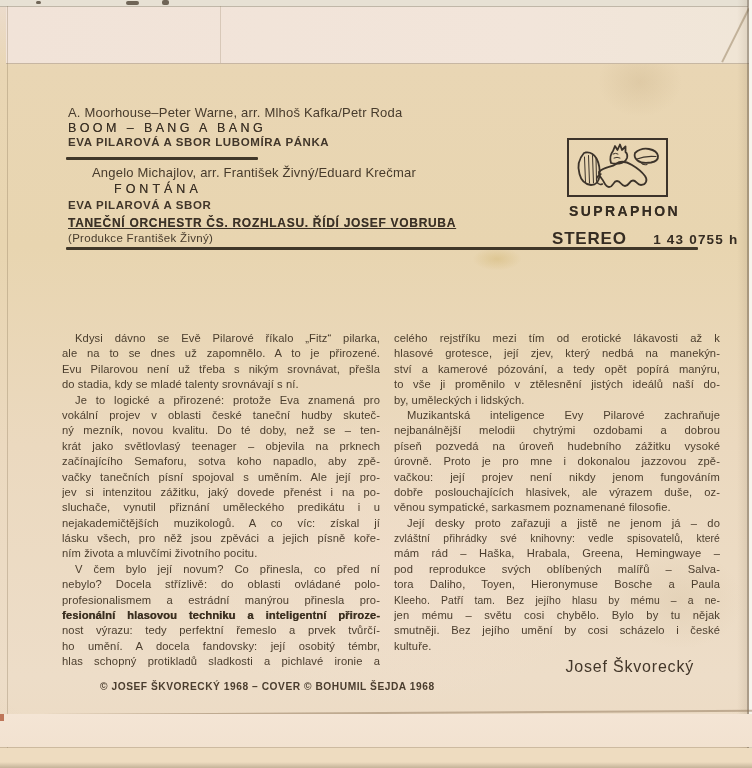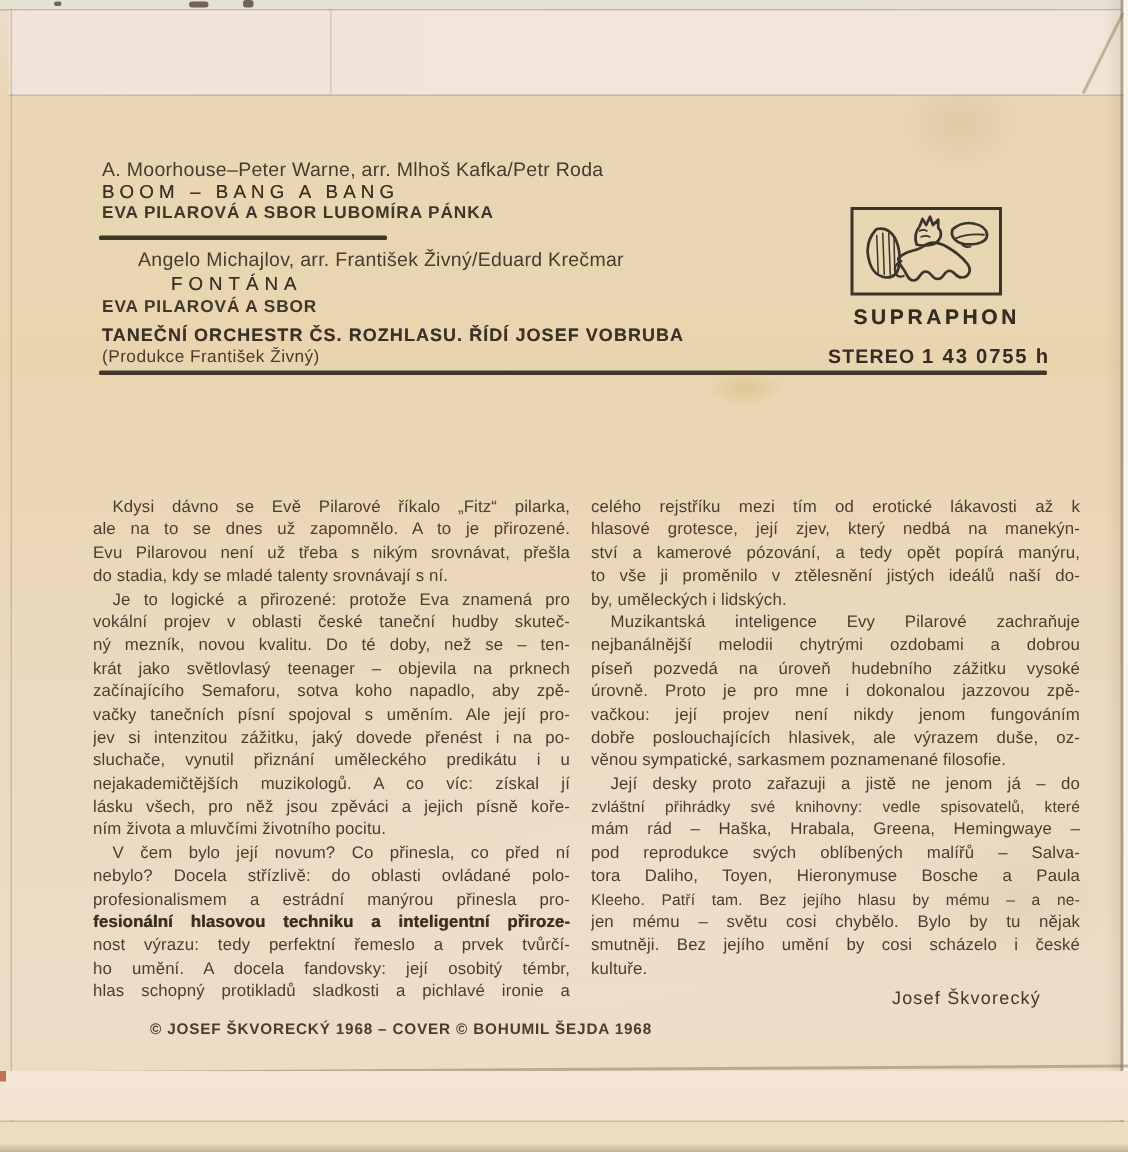--- a/index.html
+++ b/index.html
@@ -55,35 +55,35 @@
   .prodline { font-size:11.5px; letter-spacing:0.3px; color:#473b2c; }
   .rule { position:absolute; background:#403729; height:3px; border-radius:1px; }
 
   
   .logo-box { position:absolute; left:567px; top:138px; width:101px; height:59px;
     border:2.5px solid #3c332a; box-sizing:border-box; }
   .logo-box svg { display:block; margin:1px auto 0; }
   .wordmark { position:absolute; left:556px; top:203px; width:124px; text-align:right;
     font-size:14px; font-weight:700; letter-spacing:2.4px; color:#352c22; text-shadow:0 0 0.4px rgba(53,44,34,0.7); }
   .stereo-line { position:absolute; left:552px; top:229px; white-space:nowrap; color:#352c22; }
-  .stereo-line .st { font-size:13px; font-weight:700; letter-spacing:0.8px;margin-top:28px; }
-  .stereo-line .cat { font-size:13.5px; font-weight:700; letter-spacing:1.2px; }
+  .stereo-line .st { font-size:17px; font-weight:700; letter-spacing:0.8px;margin-top:28px; }
+  .stereo-line .cat { font-size:13.5px; font-weight:700; letter-spacing:1.2px;margin-left:22px; }
 
   
   .col { position:absolute; top:331px; font-size:11.2px; line-height:15.4px;
     color:#4a3d2d; letter-spacing:0.1px; }
   .col-left  { left:62px;  width:318px; }
   .col-right { left:394px; width:326px; }
   .bl { text-align:justify; text-align-last:justify; height:15.4px; overflow:hidden; }
   .bl.end   { text-align-last:left; }
   .bl.in    { text-indent:13px; }
   .bl.heavy { font-weight:700; color:#3a2e1f; text-shadow:0.4px 0 0 rgba(58,46,31,0.75); }
   .bl.small { font-size:10.4px; }
   .signature { position:absolute; left:394px; top:658px; width:300px; text-align:right;
-    font-size:12px; letter-spacing:0.8px; color:#43372a; }
+    font-size:16px; letter-spacing:0.8px; color:#43372a; }
 
   .copyright { position:absolute; left:100px; top:681px; white-space:nowrap;
     font-size:10.2px; font-weight:700; letter-spacing:0.55px; color:#4a3d2e; }
 </style>
 </head>
 <body>
 
 <div id="paper">
 
   <div class="top-edge"></div>
@@ -105,21 +105,21 @@
   <div class="bottom-shadow"></div>
   <div class="red-speck"></div>
 
   <div class="hline credit" style="left:68px; top:105px;">A. Moorhouse–Peter Warne, arr. Mlhoš Kafka/Petr Roda</div>
   <div class="hline tracktitle" style="left:68px; top:121px;">BOOM – BANG A BANG</div>
   <div class="hline performers" style="left:68px; top:136px;">EVA PILAROVÁ A SBOR LUBOMÍRA PÁNKA</div>
   <div class="rule" style="left:66px; top:157px; width:192px;"></div>
   <div class="hline credit" style="left:68px; top:165px;margin-left:24px;">Angelo Michajlov, arr. František Živný/Eduard Krečmar</div>
   <div class="hline tracktitle" style="left:68px; top:182px; letter-spacing:4px;padding-left:46px;">FONTÁNA</div>
   <div class="hline performers" style="left:68px; top:199px;">EVA PILAROVÁ A SBOR</div>
-  <div class="hline orchline" style="left:68px; top:216px;">TANEČNÍ ORCHESTR ČS. ROZHLASU. ŘÍDÍ JOSEF VOBRUBA</div>
+  <div class="hline orchline" style="left:68px; top:216px;text-decoration:underline;">TANEČNÍ ORCHESTR ČS. ROZHLASU. ŘÍDÍ JOSEF VOBRUBA</div>
   <div class="hline prodline" style="left:68px; top:232px;">(Produkce František Živný)</div>
   <div class="rule" style="left:66px; top:247px; width:632px;"></div>
 
   <div class="logo-box">
     <svg width="94" height="52" viewBox="0 0 94 52" fill="none" stroke="#3c332a" stroke-width="1.8" stroke-linecap="round" stroke-linejoin="round">
 
       <path d="M13 12 Q5 21 8.5 33 Q11 43 20 44 Q27.5 44 28.5 35 Q29.5 25 25.5 17.5 Q21.5 10.5 14.5 11.5 Z"></path>
       <path d="M13.5 16 L14.5 41" stroke-width="1"></path>
       <path d="M17.5 14.5 L18.5 42" stroke-width="1"></path>
       <path d="M21.5 14.5 L22.5 42" stroke-width="1"></path>

